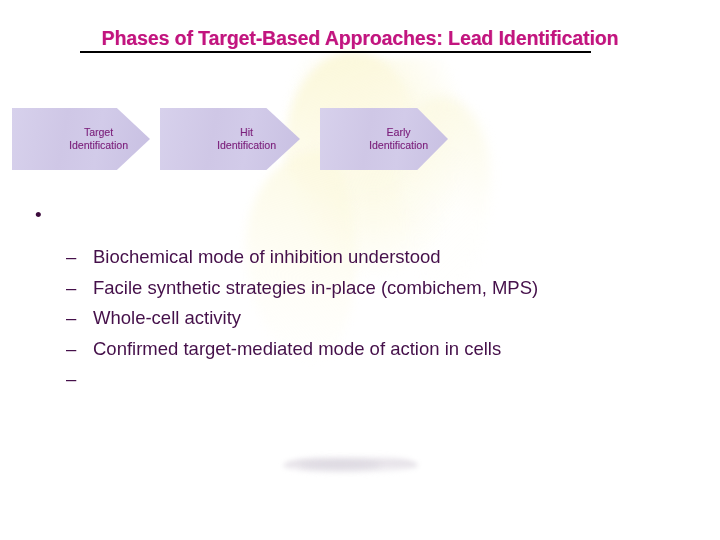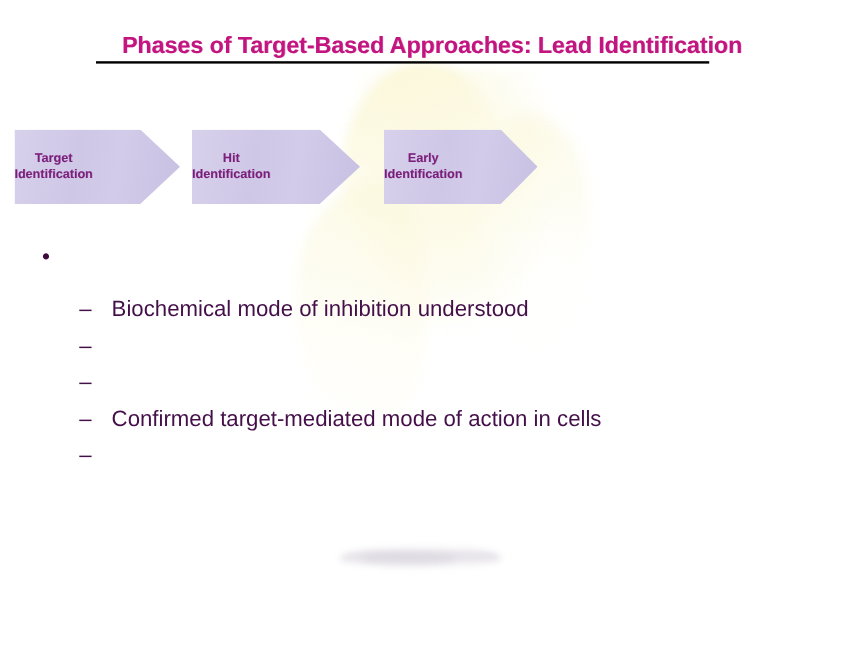--- a/index.html
+++ b/index.html
@@ -130,25 +130,25 @@
   .arrows-layer {
     position: absolute;
     left: 0; top: 0;
     width: 720px; height: 540px;
   }
 
   .arrow {
     position: absolute;
     display: flex;
     align-items: center;
-    justify-content: flex-start;
+    justify-content: flex-end;
     text-align: center;
     font-family: "Liberation Sans", sans-serif;
     font-size: 10.5px;
-    font-weight: bold;
+    font-weight: normal;
     line-height: 13px;
     color: #7b1f7b;
     background: linear-gradient(100deg, #d7d1ec 0%, #cfc7e6 38%, #d2cbe9 62%, #c8c0e2 100%);
   }
 
   .arrow .arrow-label {
     position: relative;
     z-index: 2;
     padding-right: 10px;
     text-shadow: 0.4px 0 0 rgba(123,31,123,0.35);
@@ -268,24 +268,26 @@
       <span class="marker">•</span>
     </div>
 
     <div class="bullet-l2">
       <span class="marker">–</span>
       <span class="txt">Biochemical mode of inhibition understood</span>
     </div>
 
     <div class="bullet-l2">
       <span class="marker">–</span>
-    </div>
-
-    <div class="bullet-l2">
-      <span class="marker">–</span>
+      <span class="txt">Facile synthetic strategies in-place (combichem, MPS)</span>
+    </div>
+
+    <div class="bullet-l2">
+      <span class="marker">–</span>
+      <span class="txt">Whole-cell activity</span>
     </div>
 
     <div class="bullet-l2">
       <span class="marker">–</span>
       <span class="txt">Confirmed target-mediated mode of action in cells</span>
     </div>
 
     <div class="bullet-l2">
       <span class="marker">–</span>
     </div>

